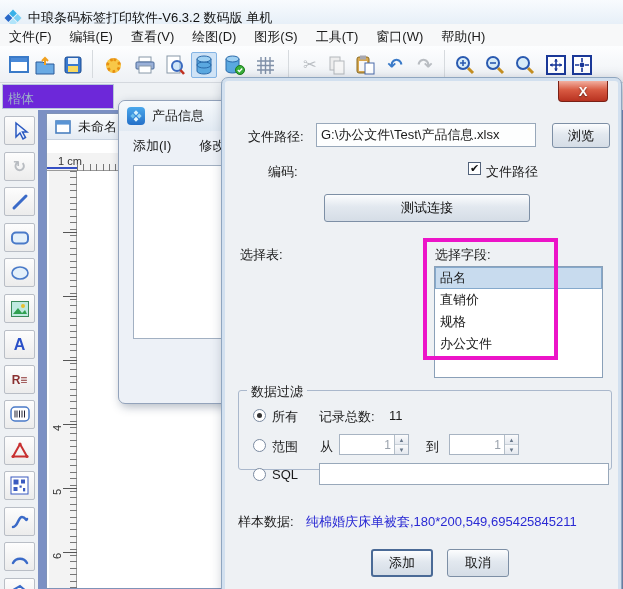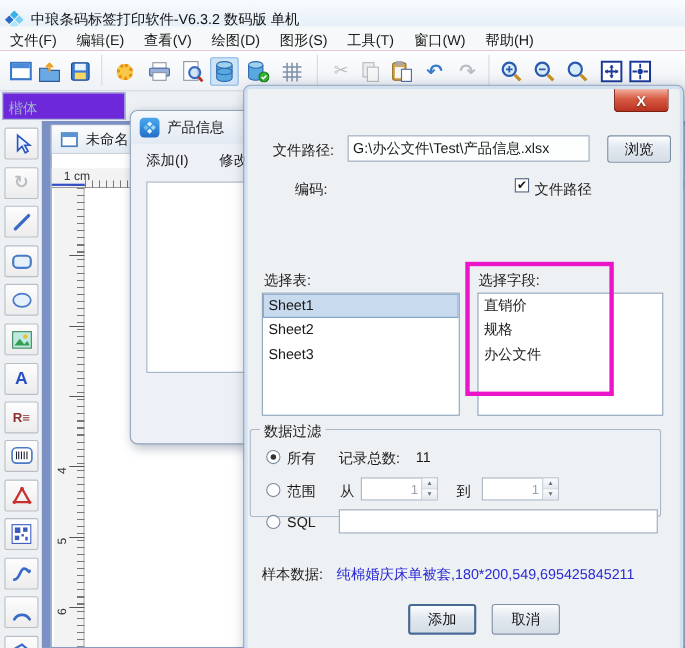--- a/index.html
+++ b/index.html
@@ -292,36 +292,35 @@
   <div class="btn" style="left:327px;top:42px;width:58px;height:25px">
     <span>浏览</span>
   </div>
 
   <span class="lbl" style="left:43px;top:82px">编码:</span>
   <div class="cb" style="left:243px;top:81px">
     <span>✔</span>
   </div>
   <span class="lbl" style="left:261px;top:82px">文件路径</span>
 
+  <div class="btn" style="left:99px;top:113px;width:206px;height:28px">
+    <span>测试连接</span>
+  </div>
 
   <span class="lbl" style="left:15px;top:165px">选择表:</span>
   <span class="lbl" style="left:210px;top:165px">选择字段:</span>
 
-  <div class="list" style="left:13px;top:185px;width:180px;height:112px">
-    <div class="li sel">Sheet1</div>
-    <div class="li">Sheet2</div>
-    <div class="li">Sheet3</div>
-  </div>
   <div class="list" style="left:209px;top:185px;width:169px;height:112px">
+    <div class="li sel">品名</div>
     <div class="li">直销价</div>
     <div class="li">规格</div>
     <div class="li">办公文件</div>
   </div>
 
-  <div class="group" style="left:2px;top:309px;width:374px;height:80px">
+  <div class="group" style="left:13px;top:309px;width:374px;height:80px">
     <span class="gbl">数据过滤</span>
     <div class="radio on" style="left:14px;top:18px"></div>
     <span class="lbl" style="left:33px;top:17px">所有</span>
     <span class="lbl" style="left:80px;top:17px">记录总数:</span>
     <span class="lbl" style="left:150px;top:17px">11</span>
 
     <div class="radio" style="left:14px;top:48px"></div>
     <span class="lbl" style="left:33px;top:47px">范围</span>
     <span class="lbl" style="left:81px;top:47px">从</span>
     <div class="spin" style="left:100px;top:43px">

